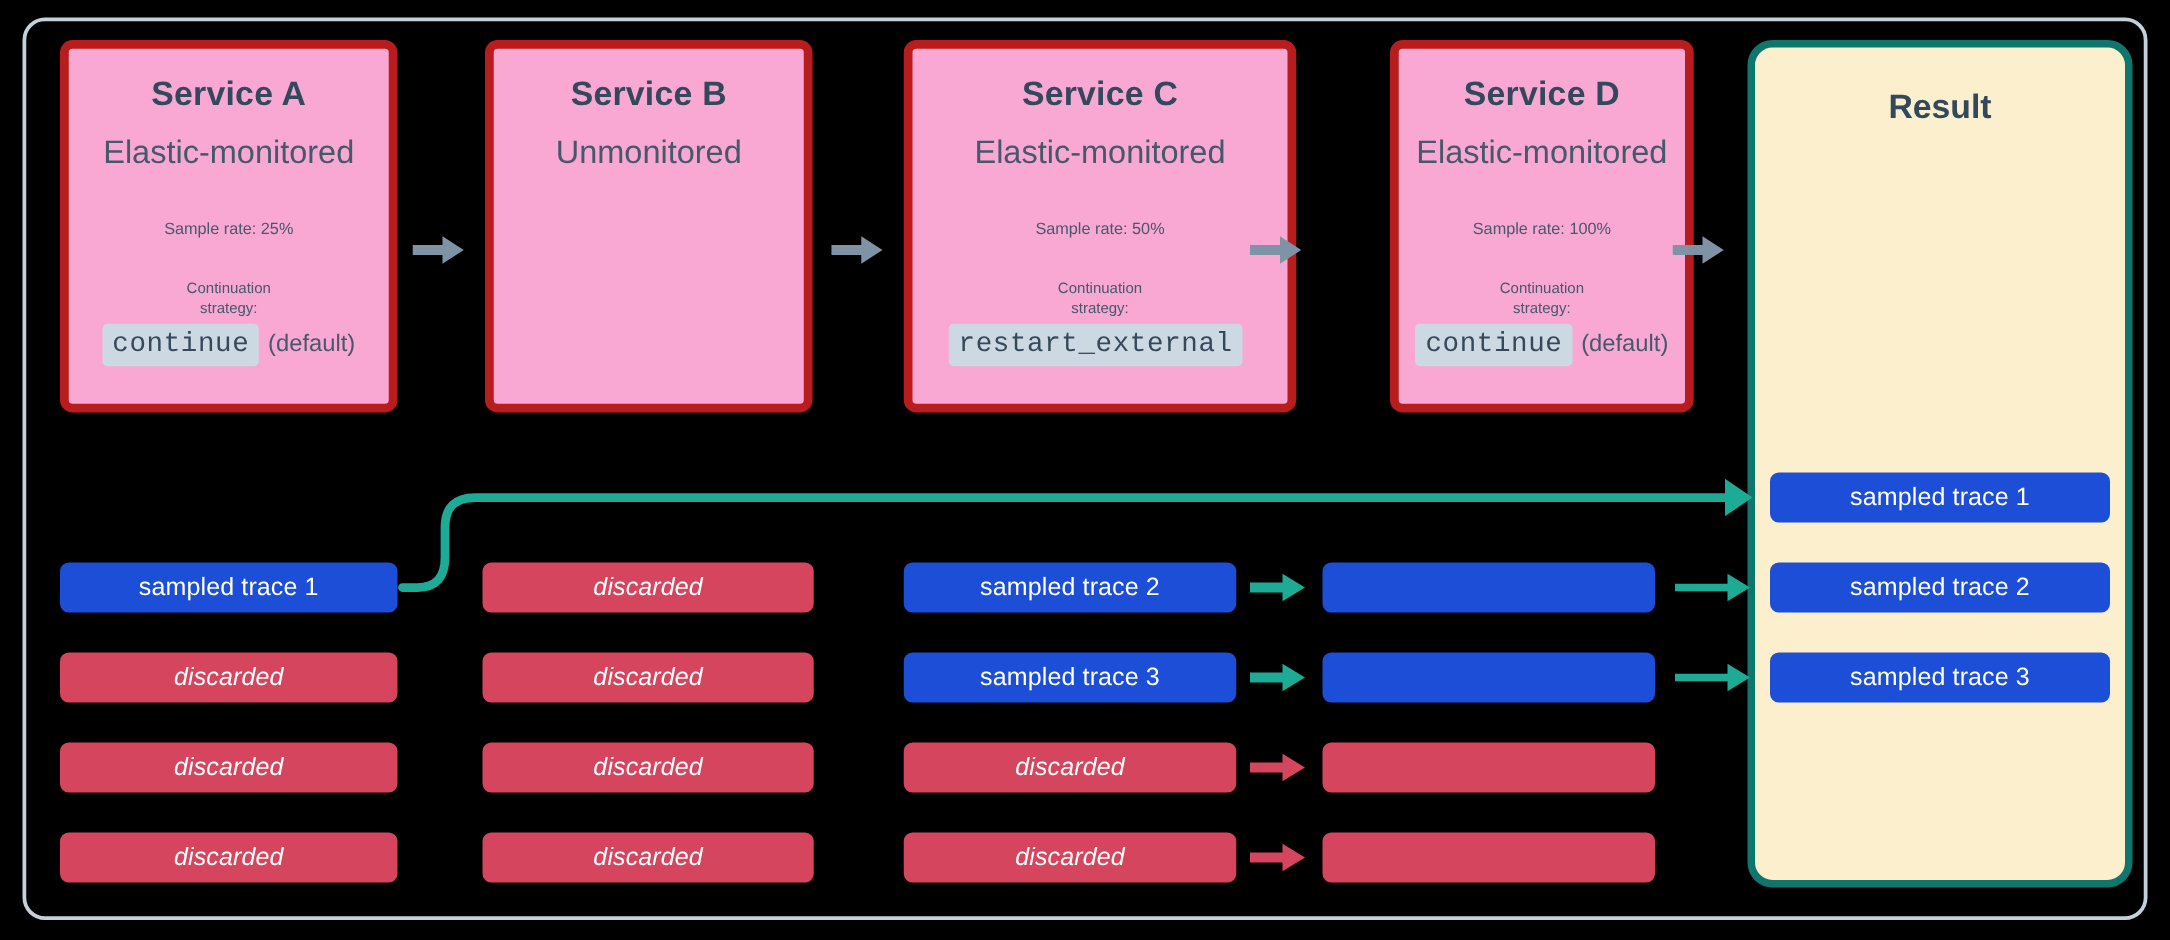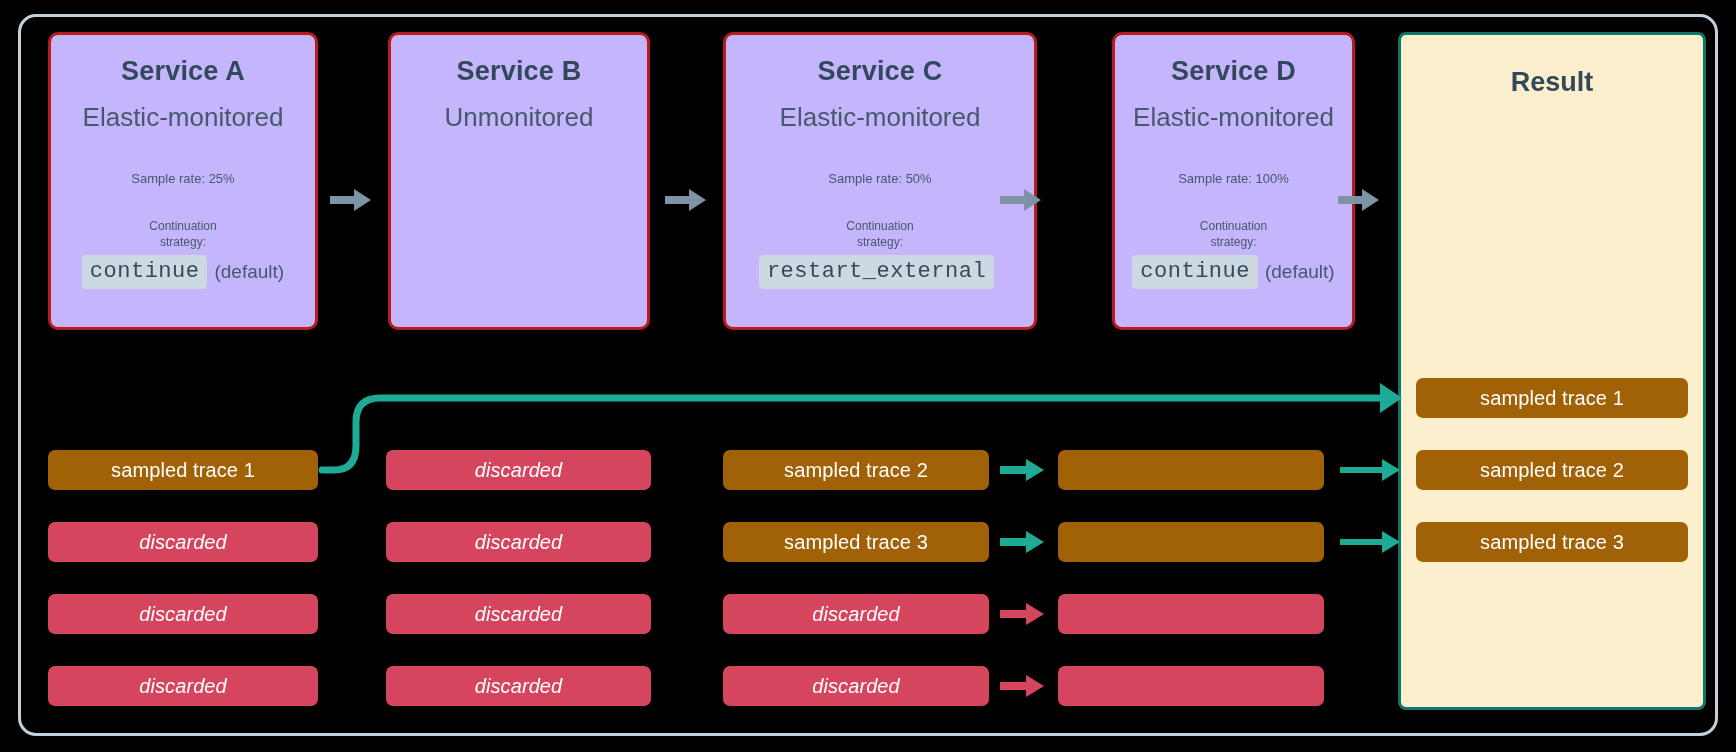--- a/index.html
+++ b/index.html
@@ -30,23 +30,23 @@
     box-sizing: border-box;
     border: 3px solid #c3d1dc;
     border-radius: 18px;
     background: transparent;
   }
 
   
   .service-box {
     position: absolute;
     box-sizing: border-box;
-    border: 3px solid #b91c1c;
+    border: 7px solid #b91c1c;
     border-radius: 10px;
-    background: #c4b5fd;
+    background: #f9a8d4;
     text-align: center;
     color: #36495b;
     padding-top: 20px;
   }
   .svc-title {
     font-size: 27px;
     font-weight: bold;
     color: #32495c;
     letter-spacing: .2px;
     line-height: 1.2;
@@ -90,22 +90,22 @@
     border-radius: 4px;
     white-space: nowrap;
     letter-spacing: .5px;
   }
   .default-note { white-space: nowrap; }
 
   
   .result-panel {
     position: absolute;
     box-sizing: border-box;
-    border: 3px solid #0f766e;
-    border-radius: 8px;
+    border: 6px solid #0f766e;
+    border-radius: 20px;
     background: #fcefcd;
   }
   .result-title {
     text-align: center;
     font-size: 27px;
     font-weight: bold;
     color: #32495c;
     margin-top: 32px;
   }
 
@@ -123,21 +123,21 @@
     height: 40px;
     border-radius: 7px;
     display: flex;
     align-items: center;
     justify-content: center;
     color: #ffffff;
     font-size: 20px;
     line-height: 1;
     letter-spacing: .1px;
   }
-  .bar.teal { background: #a16207; }
+  .bar.teal { background: #1d4ed8; }
   .bar.red  { background: #d6455e; font-style: italic; }
 
   
   .bar-arrow {
     position: absolute;
     width: 44px;
     height: 26px;
   }
 
   

